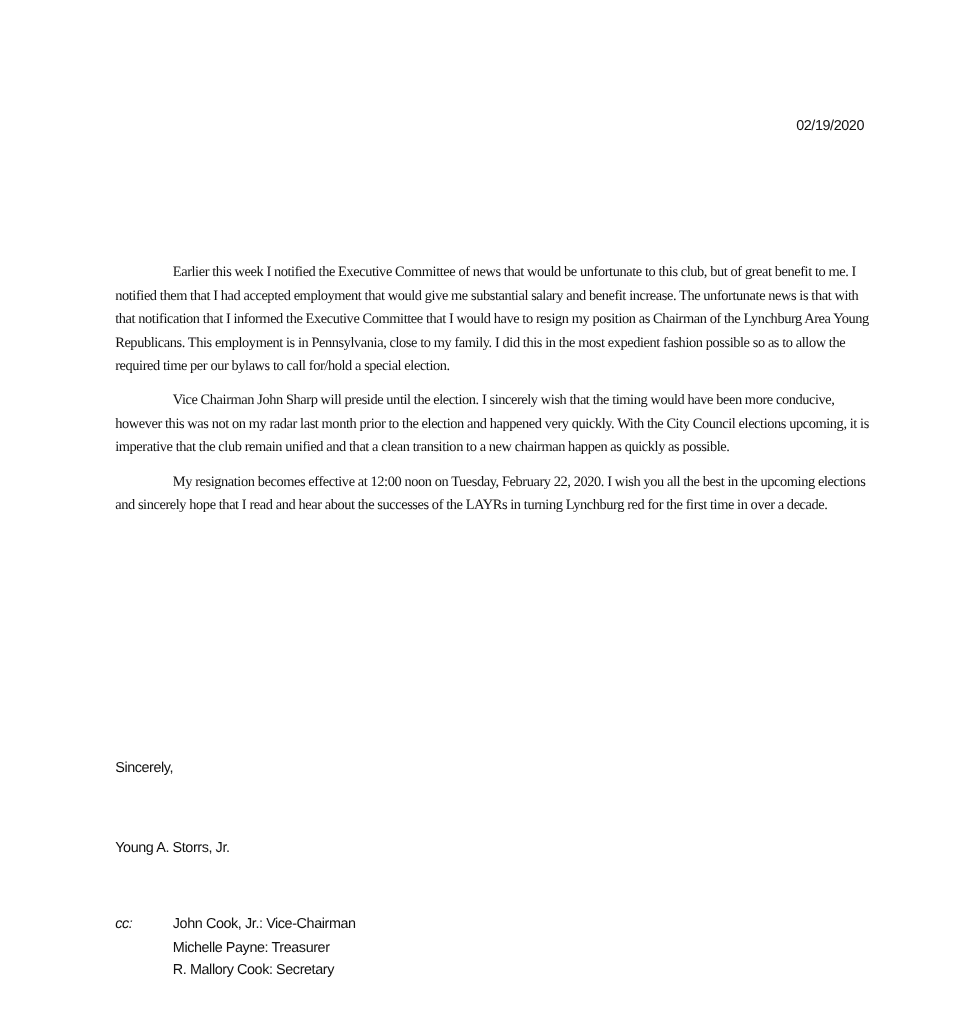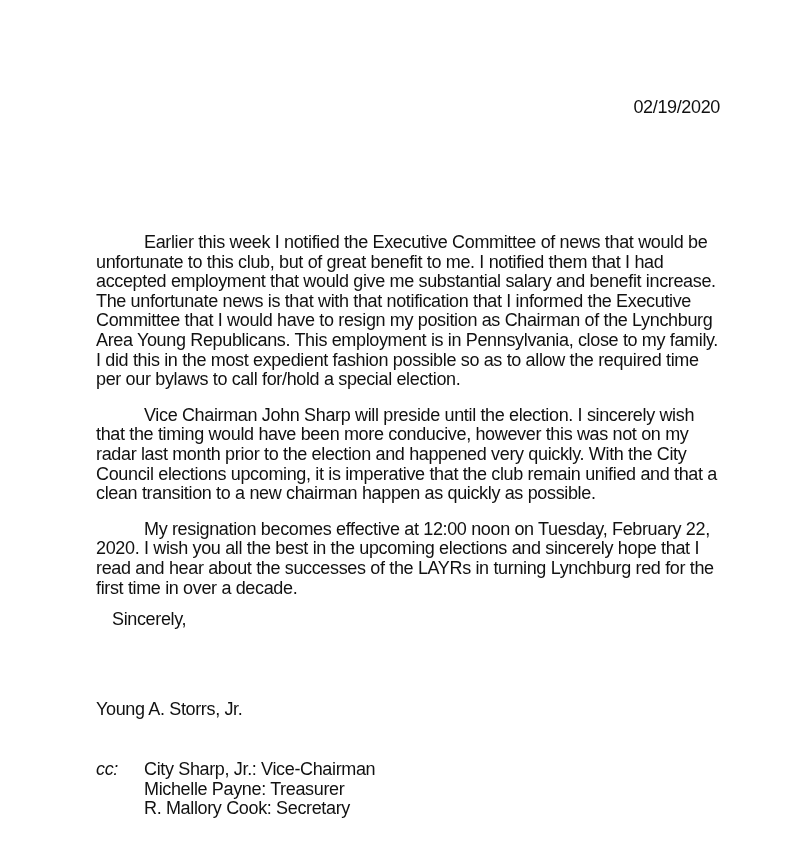--- a/index.html
+++ b/index.html
@@ -1,31 +1,31 @@
 <!DOCTYPE html>
 <html><head>
   <meta charset="utf-8">
   <style>
     html, body { margin: 0; padding: 0; background: #ffffff; }
     body { width: 808px; height: 856px; position: relative; overflow: hidden; }
     .page {
       position: absolute; left: 0; top: 0; width: 808px; height: 856px;
       font-family: "Liberation Sans", sans-serif;
-      font-size: 18px;
+      font-size: 12px;
       color: #111111;
       letter-spacing: -0.35px;
     }
     .date { position: absolute; top: 97px; right: 88px; }
     .salutation { position: absolute; top: 157px; left: 96px; }
     .body-block {
       position: absolute; left: 96px; top: 217px; width: 630px;
       line-height: 19.6px;
     }
-    .para { margin: 16px 0 9px 0; text-indent: 48px; }
-    .closing { position: absolute; top: 609px; left: 96px; margin-left: 16px; }
+    .para { margin: 0 0 9px 0; text-indent: 48px; font-family: Liberation Serif, serif; }
+    .closing { position: absolute; top: 632px; left: 96px; }
     .signature { position: absolute; top: 699px; left: 96px; }
     .cc { position: absolute; top: 760px; left: 96px; line-height: 19.5px; }
     .cc-label { position: absolute; left: 0; top: 0; font-style: italic; }
     .cc-list { position: absolute; left: 48px; top: 0; white-space: nowrap; }
     .cc-item { display: block; }
   </style>
 </head>
 <body>
 
 <div class="page">
@@ -36,18 +36,18 @@
     <p class="para">Vice Chairman John Sharp will preside until the election. I sincerely wish that the timing would have been more conducive, however this was not on my radar last month prior to the election and happened very quickly. With the City Council elections upcoming, it is imperative that the club remain unified and that a clean transition to a new chairman happen as quickly as possible.</p>
     <p class="para">My resignation becomes effective at 12:00 noon on Tuesday, February 22, 2020. I wish you all the best in the upcoming elections and sincerely hope that I read and hear about the successes of the LAYRs in turning Lynchburg red for the first time in over a decade.</p>
   </div>
 
   <div class="closing">Sincerely,</div>
   <div class="signature">Young A. Storrs, Jr.</div>
 
   <div class="cc">
     <span class="cc-label">cc:</span>
     <div class="cc-list">
-      <span class="cc-item">City Sharp, Jr.: Vice-Chairman</span>
+      <span class="cc-item">John Cook, Jr.: Vice-Chairman</span>
       <span class="cc-item">Michelle Payne: Treasurer</span>
       <span class="cc-item">R. Mallory Cook: Secretary</span>
     </div>
   </div>
 </div>
 
 </body></html>

